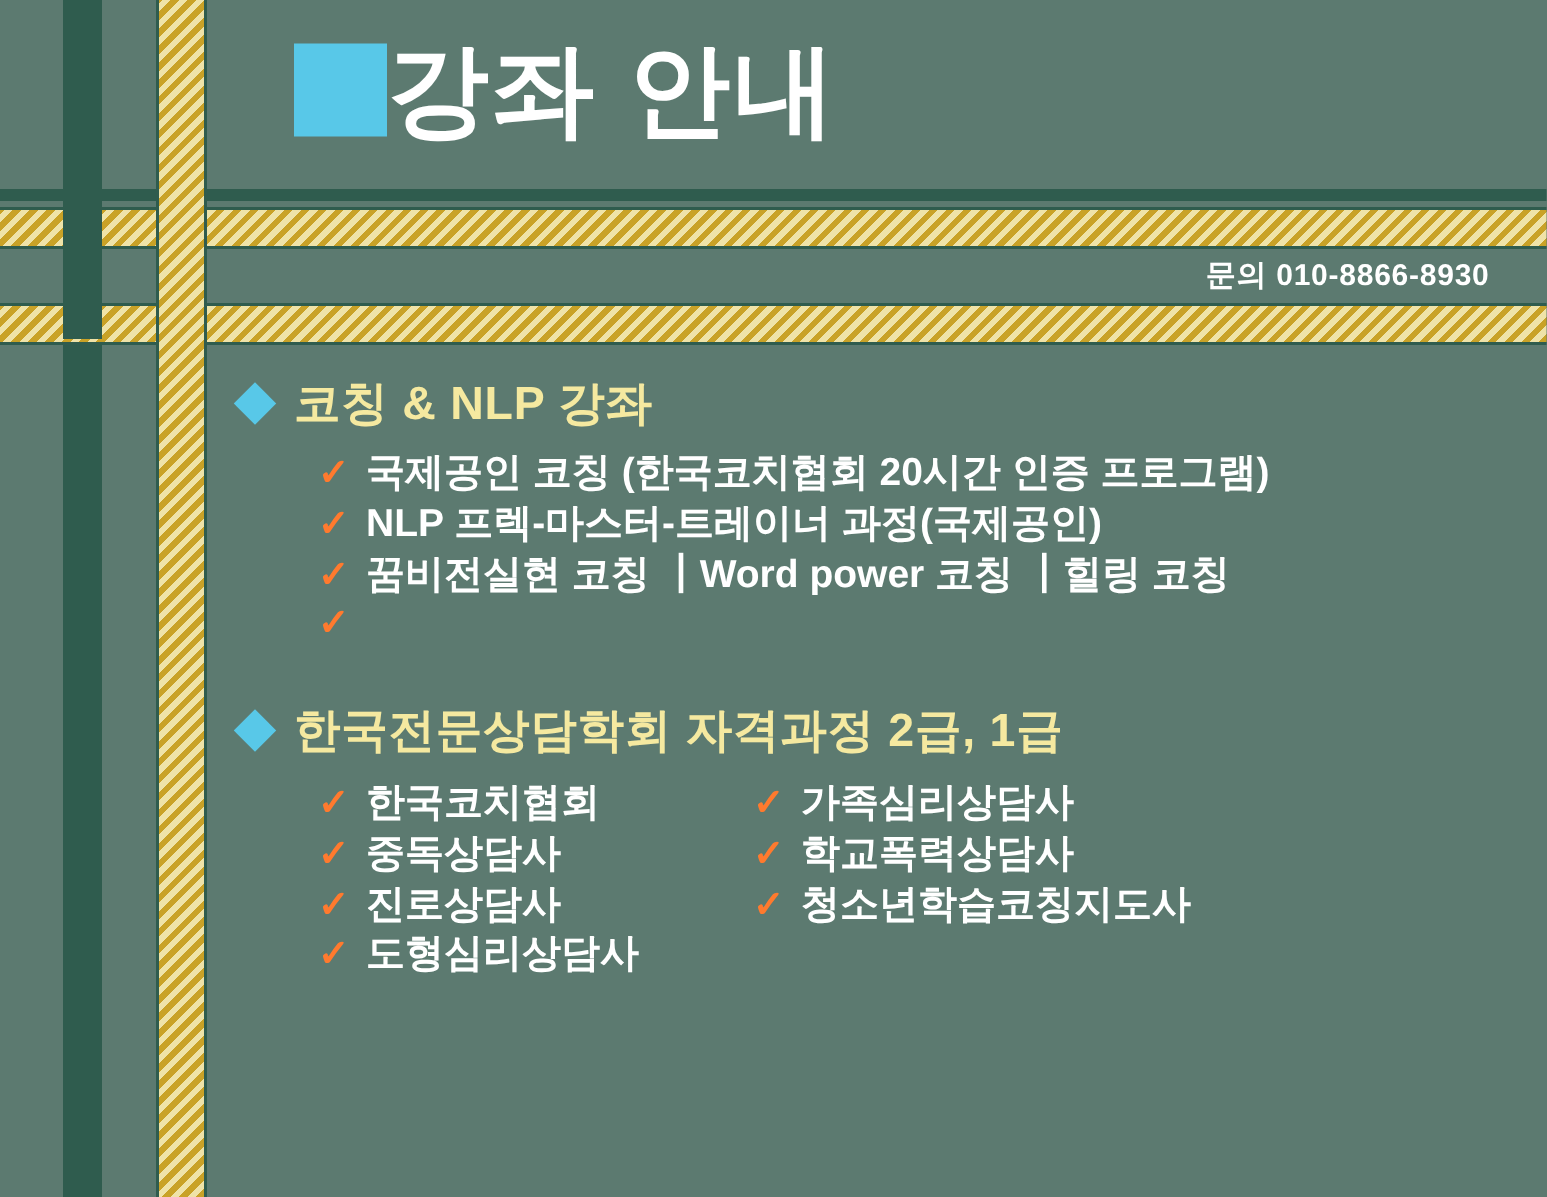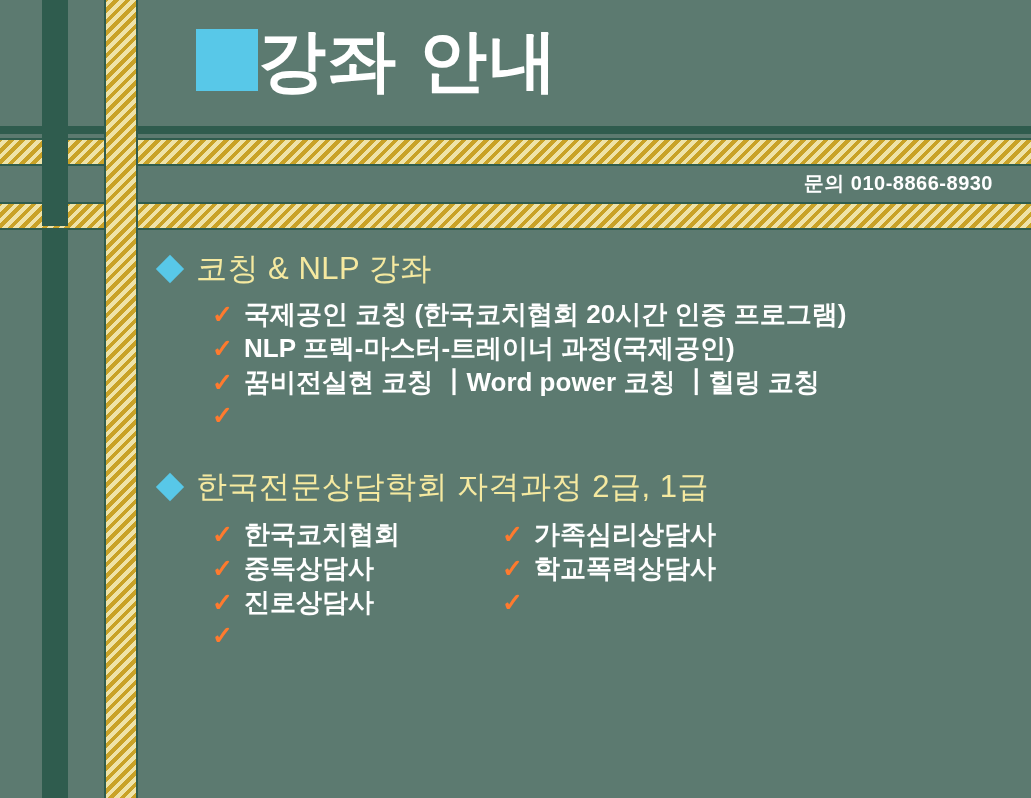--- a/index.html
+++ b/index.html
@@ -109,21 +109,21 @@
     margin-bottom: 12px;
   }
   .diamond {
     width: 20px; height: 20px;
     background: #58c8e8;
     transform: rotate(45deg);
     flex: 0 0 auto;
   }
   .section-title {
     font-size: 31px;
-    font-weight: normal;
+    font-weight: bold;
     color: #f5e9a0;
     line-height: 1.1;
     letter-spacing: 0.5px;
   }
 
   .items { margin-left: 52px; }
 
   .item {
     display: flex;
     align-items: baseline;
@@ -211,31 +211,33 @@
         <div class="item">
           <span class="check">✓</span>
           <span>중독상담사</span>
         </div>
         <div class="item">
           <span class="check">✓</span>
           <span>진로상담사</span>
         </div>
         <div class="item">
           <span class="check">✓</span>
+          <span>도형심리상담사</span>
         </div>
       </div>
       <div class="col right">
         <div class="item">
           <span class="check">✓</span>
           <span>가족심리상담사</span>
         </div>
         <div class="item">
           <span class="check">✓</span>
           <span>학교폭력상담사</span>
         </div>
         <div class="item">
           <span class="check">✓</span>
+          <span>청소년학습코칭지도사</span>
         </div>
       </div>
     </div>
   </div>
 
 </div>
 
 </body></html>

